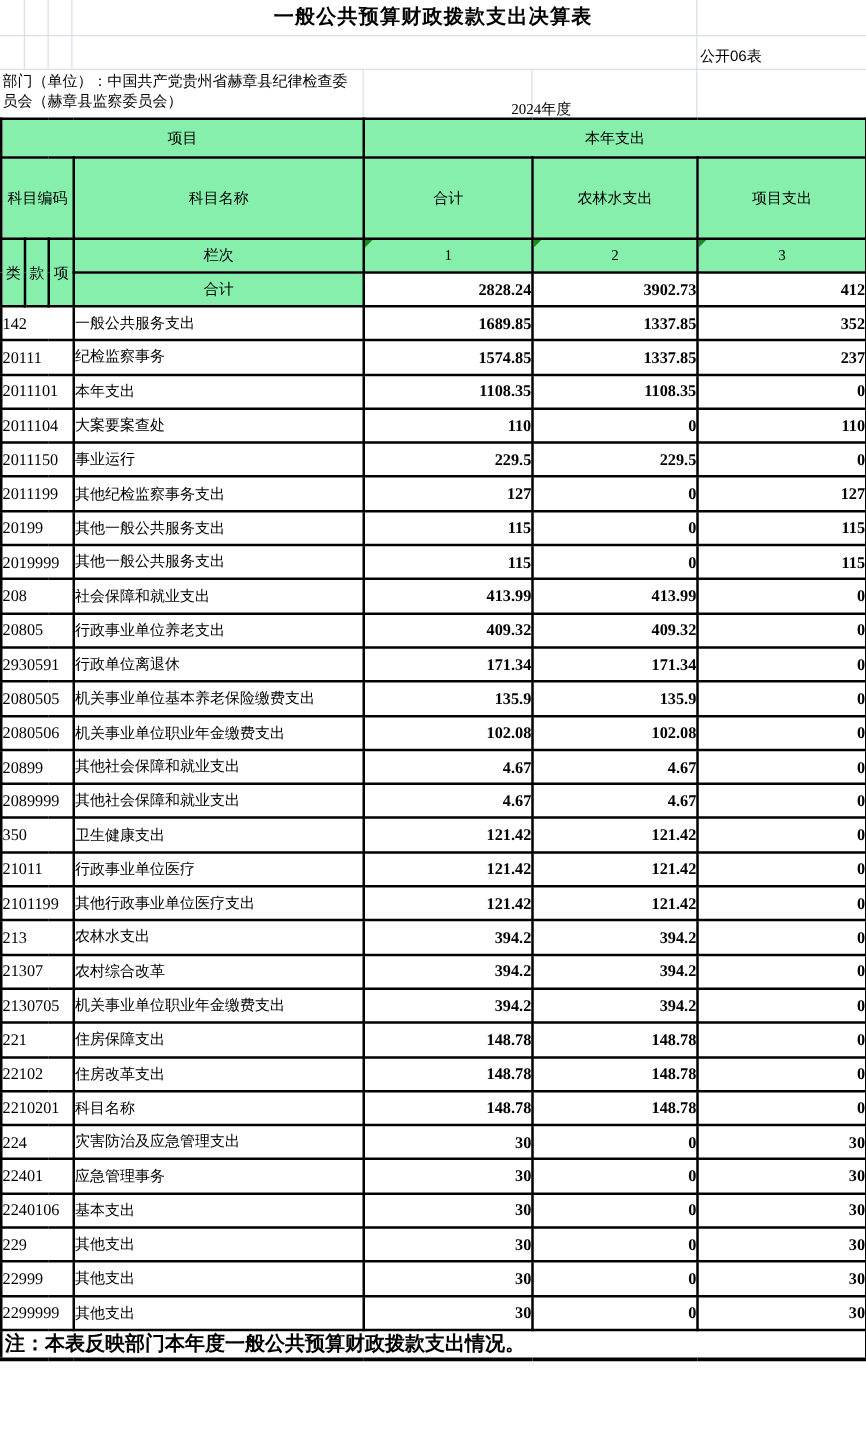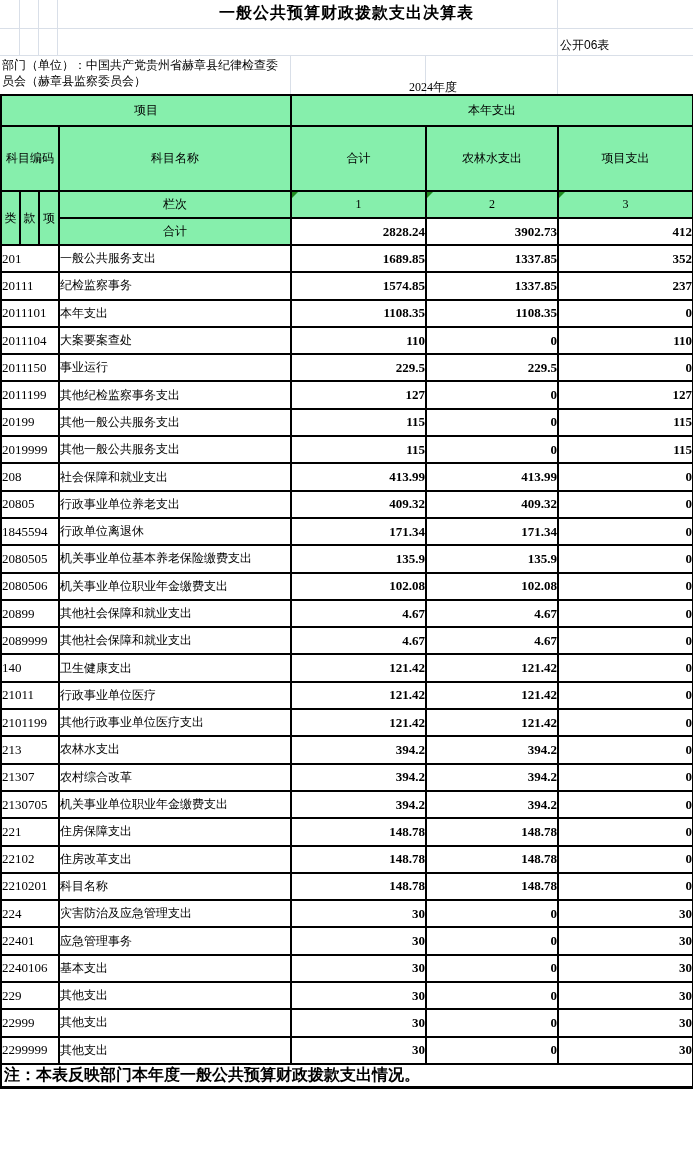--- a/index.html
+++ b/index.html
@@ -93,21 +93,21 @@
       </tr>
       <tr class="rD">
         <th>合计</th>
         <td class="val">2828.24</td>
         <td class="val">3902.73</td>
         <td class="val">412</td>
       </tr>
     </thead>
     <tbody class="datarows" id="datarows">
         <tr>
-          <td class="code" colspan="3">201</td>
+          <td class="code" colspan="3">142</td>
           <td class="name">一般公共服务支出</td>
           <td class="val">1689.85</td>
           <td class="val">1337.85</td>
           <td class="val">352</td>
         </tr>
         <tr>
           <td class="code" colspan="3">20111</td>
           <td class="name">纪检监察事务</td>
           <td class="val">1574.85</td>
           <td class="val">1337.85</td>
@@ -163,21 +163,21 @@
           <td class="val">0</td>
         </tr>
         <tr>
           <td class="code" colspan="3">20805</td>
           <td class="name">行政事业单位养老支出</td>
           <td class="val">409.32</td>
           <td class="val">409.32</td>
           <td class="val">0</td>
         </tr>
         <tr>
-          <td class="code" colspan="3">1845594</td>
+          <td class="code" colspan="3">2930591</td>
           <td class="name">行政单位离退休</td>
           <td class="val">171.34</td>
           <td class="val">171.34</td>
           <td class="val">0</td>
         </tr>
         <tr>
           <td class="code" colspan="3">2080505</td>
           <td class="name">机关事业单位基本养老保险缴费支出</td>
           <td class="val">135.9</td>
           <td class="val">135.9</td>
@@ -198,21 +198,21 @@
           <td class="val">0</td>
         </tr>
         <tr>
           <td class="code" colspan="3">2089999</td>
           <td class="name">其他社会保障和就业支出</td>
           <td class="val">4.67</td>
           <td class="val">4.67</td>
           <td class="val">0</td>
         </tr>
         <tr>
-          <td class="code" colspan="3">140</td>
+          <td class="code" colspan="3">350</td>
           <td class="name">卫生健康支出</td>
           <td class="val">121.42</td>
           <td class="val">121.42</td>
           <td class="val">0</td>
         </tr>
         <tr>
           <td class="code" colspan="3">21011</td>
           <td class="name">行政事业单位医疗</td>
           <td class="val">121.42</td>
           <td class="val">121.42</td>

